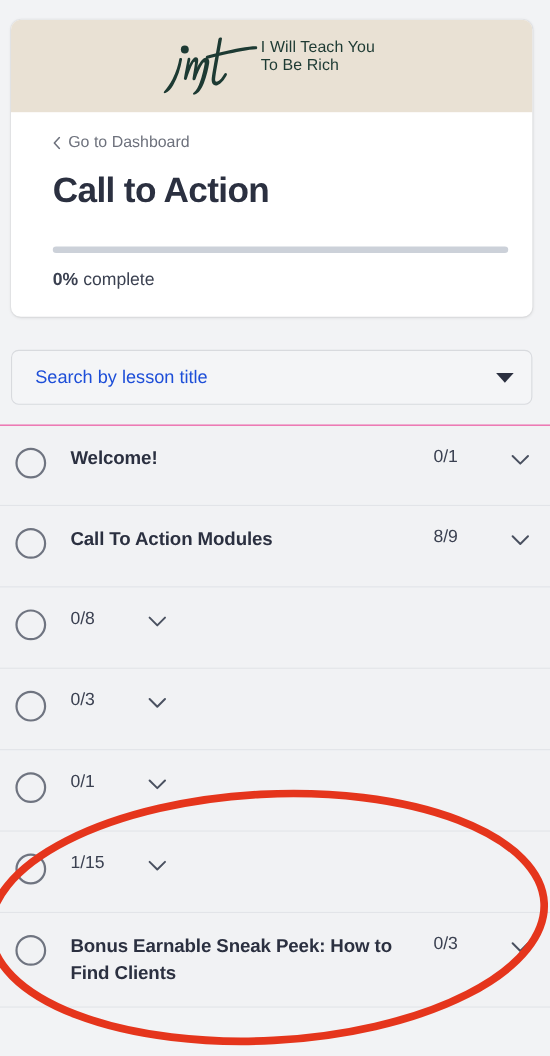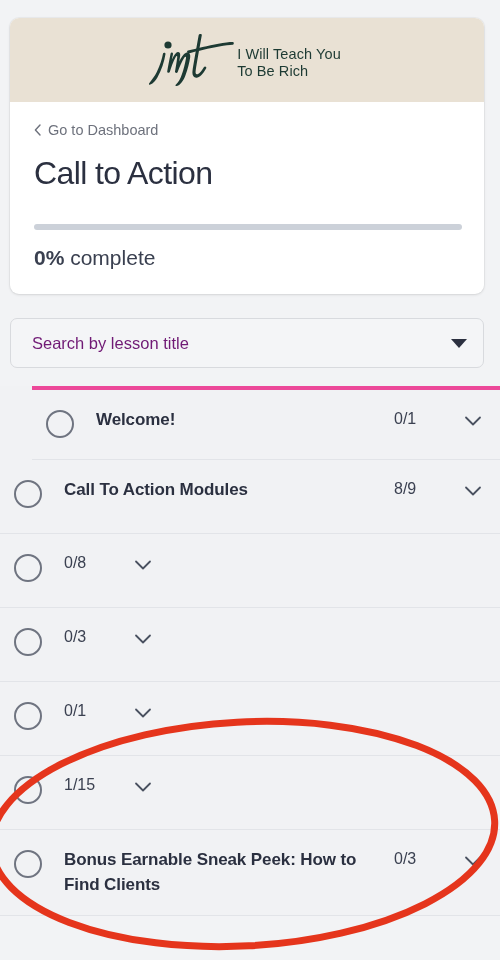--- a/index.html
+++ b/index.html
@@ -29,82 +29,82 @@
 
   .brand-bar {
     background: #e9e1d4;
     height: 84px;
     display: flex;
     align-items: center;
     justify-content: center;
   }
   .logo-wrap {
     display: flex;
-    align-items: center;
+    align-items: flex-start;
     gap: 0;
     transform: translateX(-4px);
   }
   .logo-mark {
     width: 92px;
     height: 62px;
     display: block;
   }
   .logo-words {
     font-family: "Liberation Sans", sans-serif;
     font-size: 14.5px;
     line-height: 17px;
     color: #1d3a33;
     letter-spacing: 0.1px;
     white-space: pre-line;
     padding-top: 6px;
   }
 
   .card-body {
-    padding: 20px 22px 24px 24px;
+    padding: 20px 22px 24px 38px;
   }
 
   .back-link {
     display: flex;
     align-items: center;
     gap: 7px;
     color: #6d717c;
     font-size: 14.5px;
     margin-bottom: 17px;
     cursor: pointer;
     width: max-content;
   }
   .back-chevron {
     display: block;
     width: 7px;
     height: 12px;
   }
 
   .page-title {
     font-size: 32px;
-    font-weight: normal;
+    font-weight: bold;
     letter-spacing: -0.6px;
     color: #2b3040;
     margin-bottom: 32px;
   }
 
   .progress-track {
     height: 6px;
     border-radius: 3px;
     background: #ccd1d9;
     overflow: hidden;
     margin-bottom: 16px;
   }
   .progress-fill {
     height: 100%;
     background: #4b5565;
     border-radius: 3px;
   }
 
   .complete-line {
-    font-size: 21px;
+    font-size: 16px;
     color: #3a4050;
   }
   .complete-line b { font-weight: bold; }
 
   
   .search-select {
     position: absolute;
     left: 10px;
     top: 318px;
     width: 474px;
@@ -113,21 +113,21 @@
     border: 1px solid #d8dade;
     border-radius: 7px;
     display: flex;
     align-items: center;
     padding: 0 16px 0 21px;
     cursor: pointer;
   }
   .search-select .placeholder {
     flex: 1;
     font-size: 16.5px;
-    color: #701a75;
+    color: #1d4ed8;
   }
   .caret {
     width: 0; height: 0;
     border-left: 8px solid transparent;
     border-right: 8px solid transparent;
     border-top: 9px solid #2b3040;
   }
 
   
   .lesson-list {
@@ -138,21 +138,21 @@
     background: #f1f2f4;
   }
   .lesson-row {
     display: flex;
     align-items: flex-start;
     padding: 18px 18px 18px 14px;
     border-bottom: 1px solid #e2e4e8;
     cursor: pointer;
     min-height: 74px;
   }
-  .lesson-row:first-child { border-top: 4px solid #ec4899; margin-left: 32px; }
+  .lesson-row:first-child { border-top: 1px solid #ec4899; }
 
   .status-circle {
     flex: 0 0 auto;
     width: 28px;
     height: 28px;
     border: 2px solid #6f7480;
     border-radius: 50%;
     margin-right: 22px;
     margin-top: 2px;
   }

